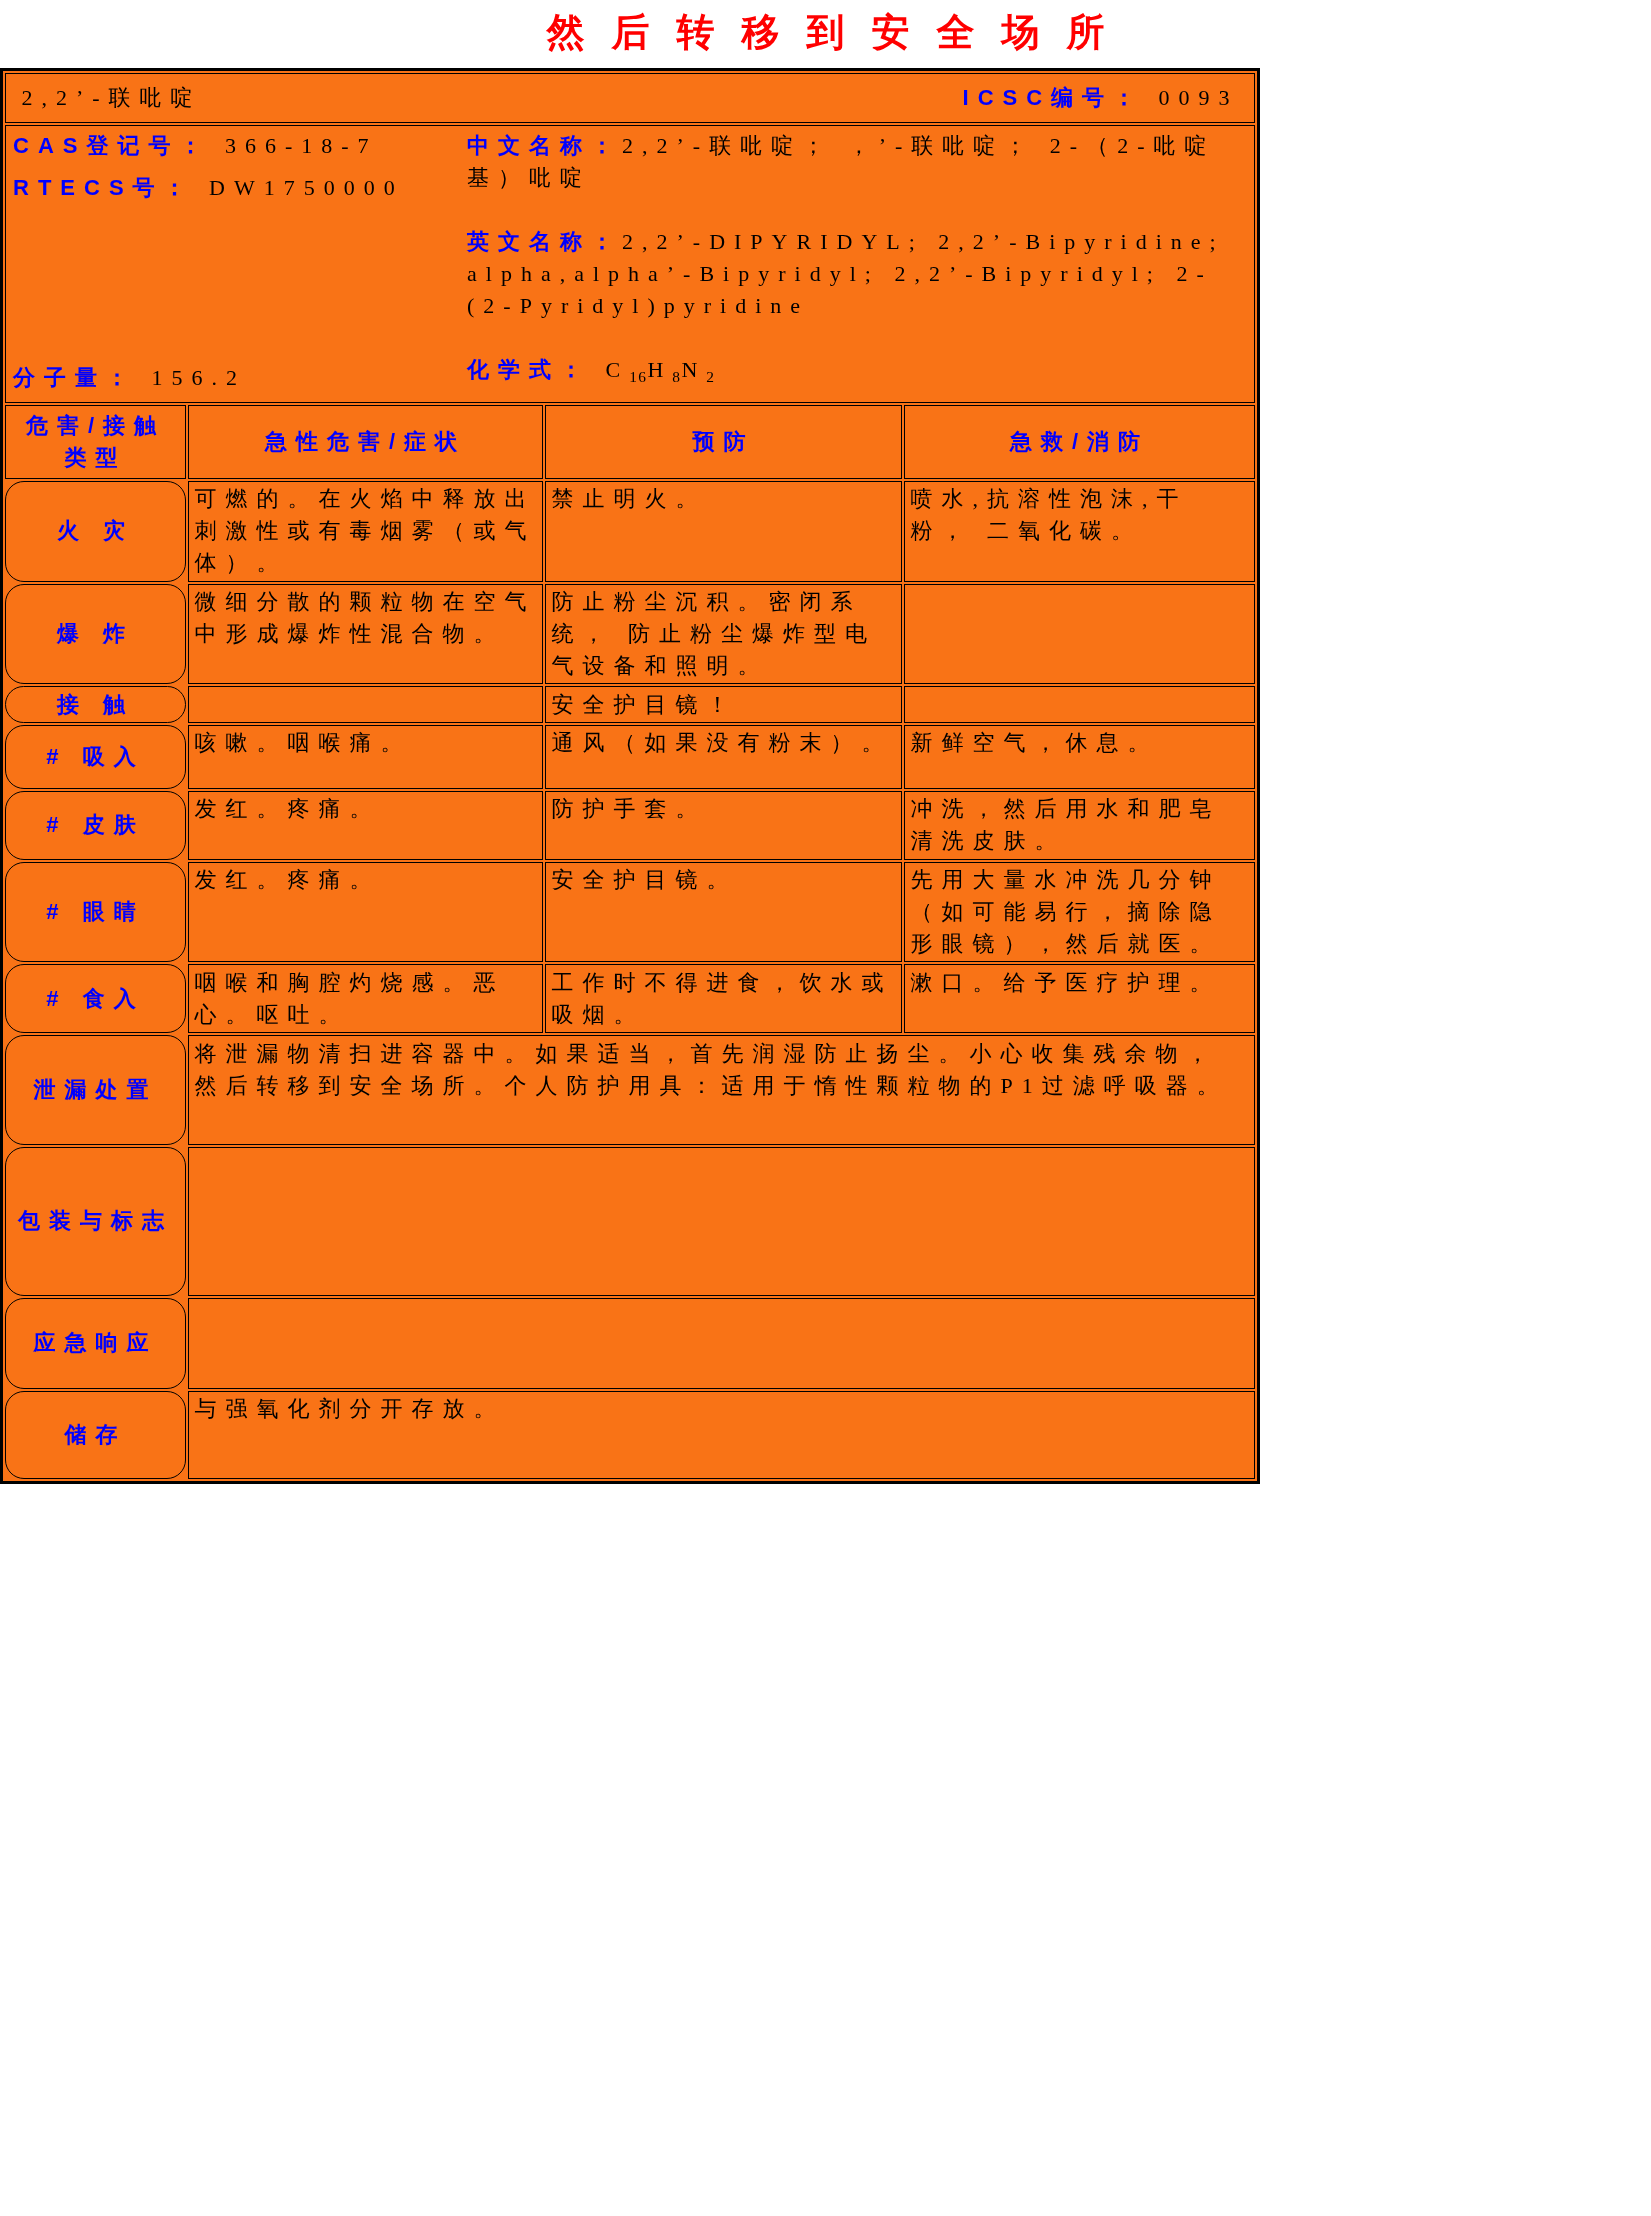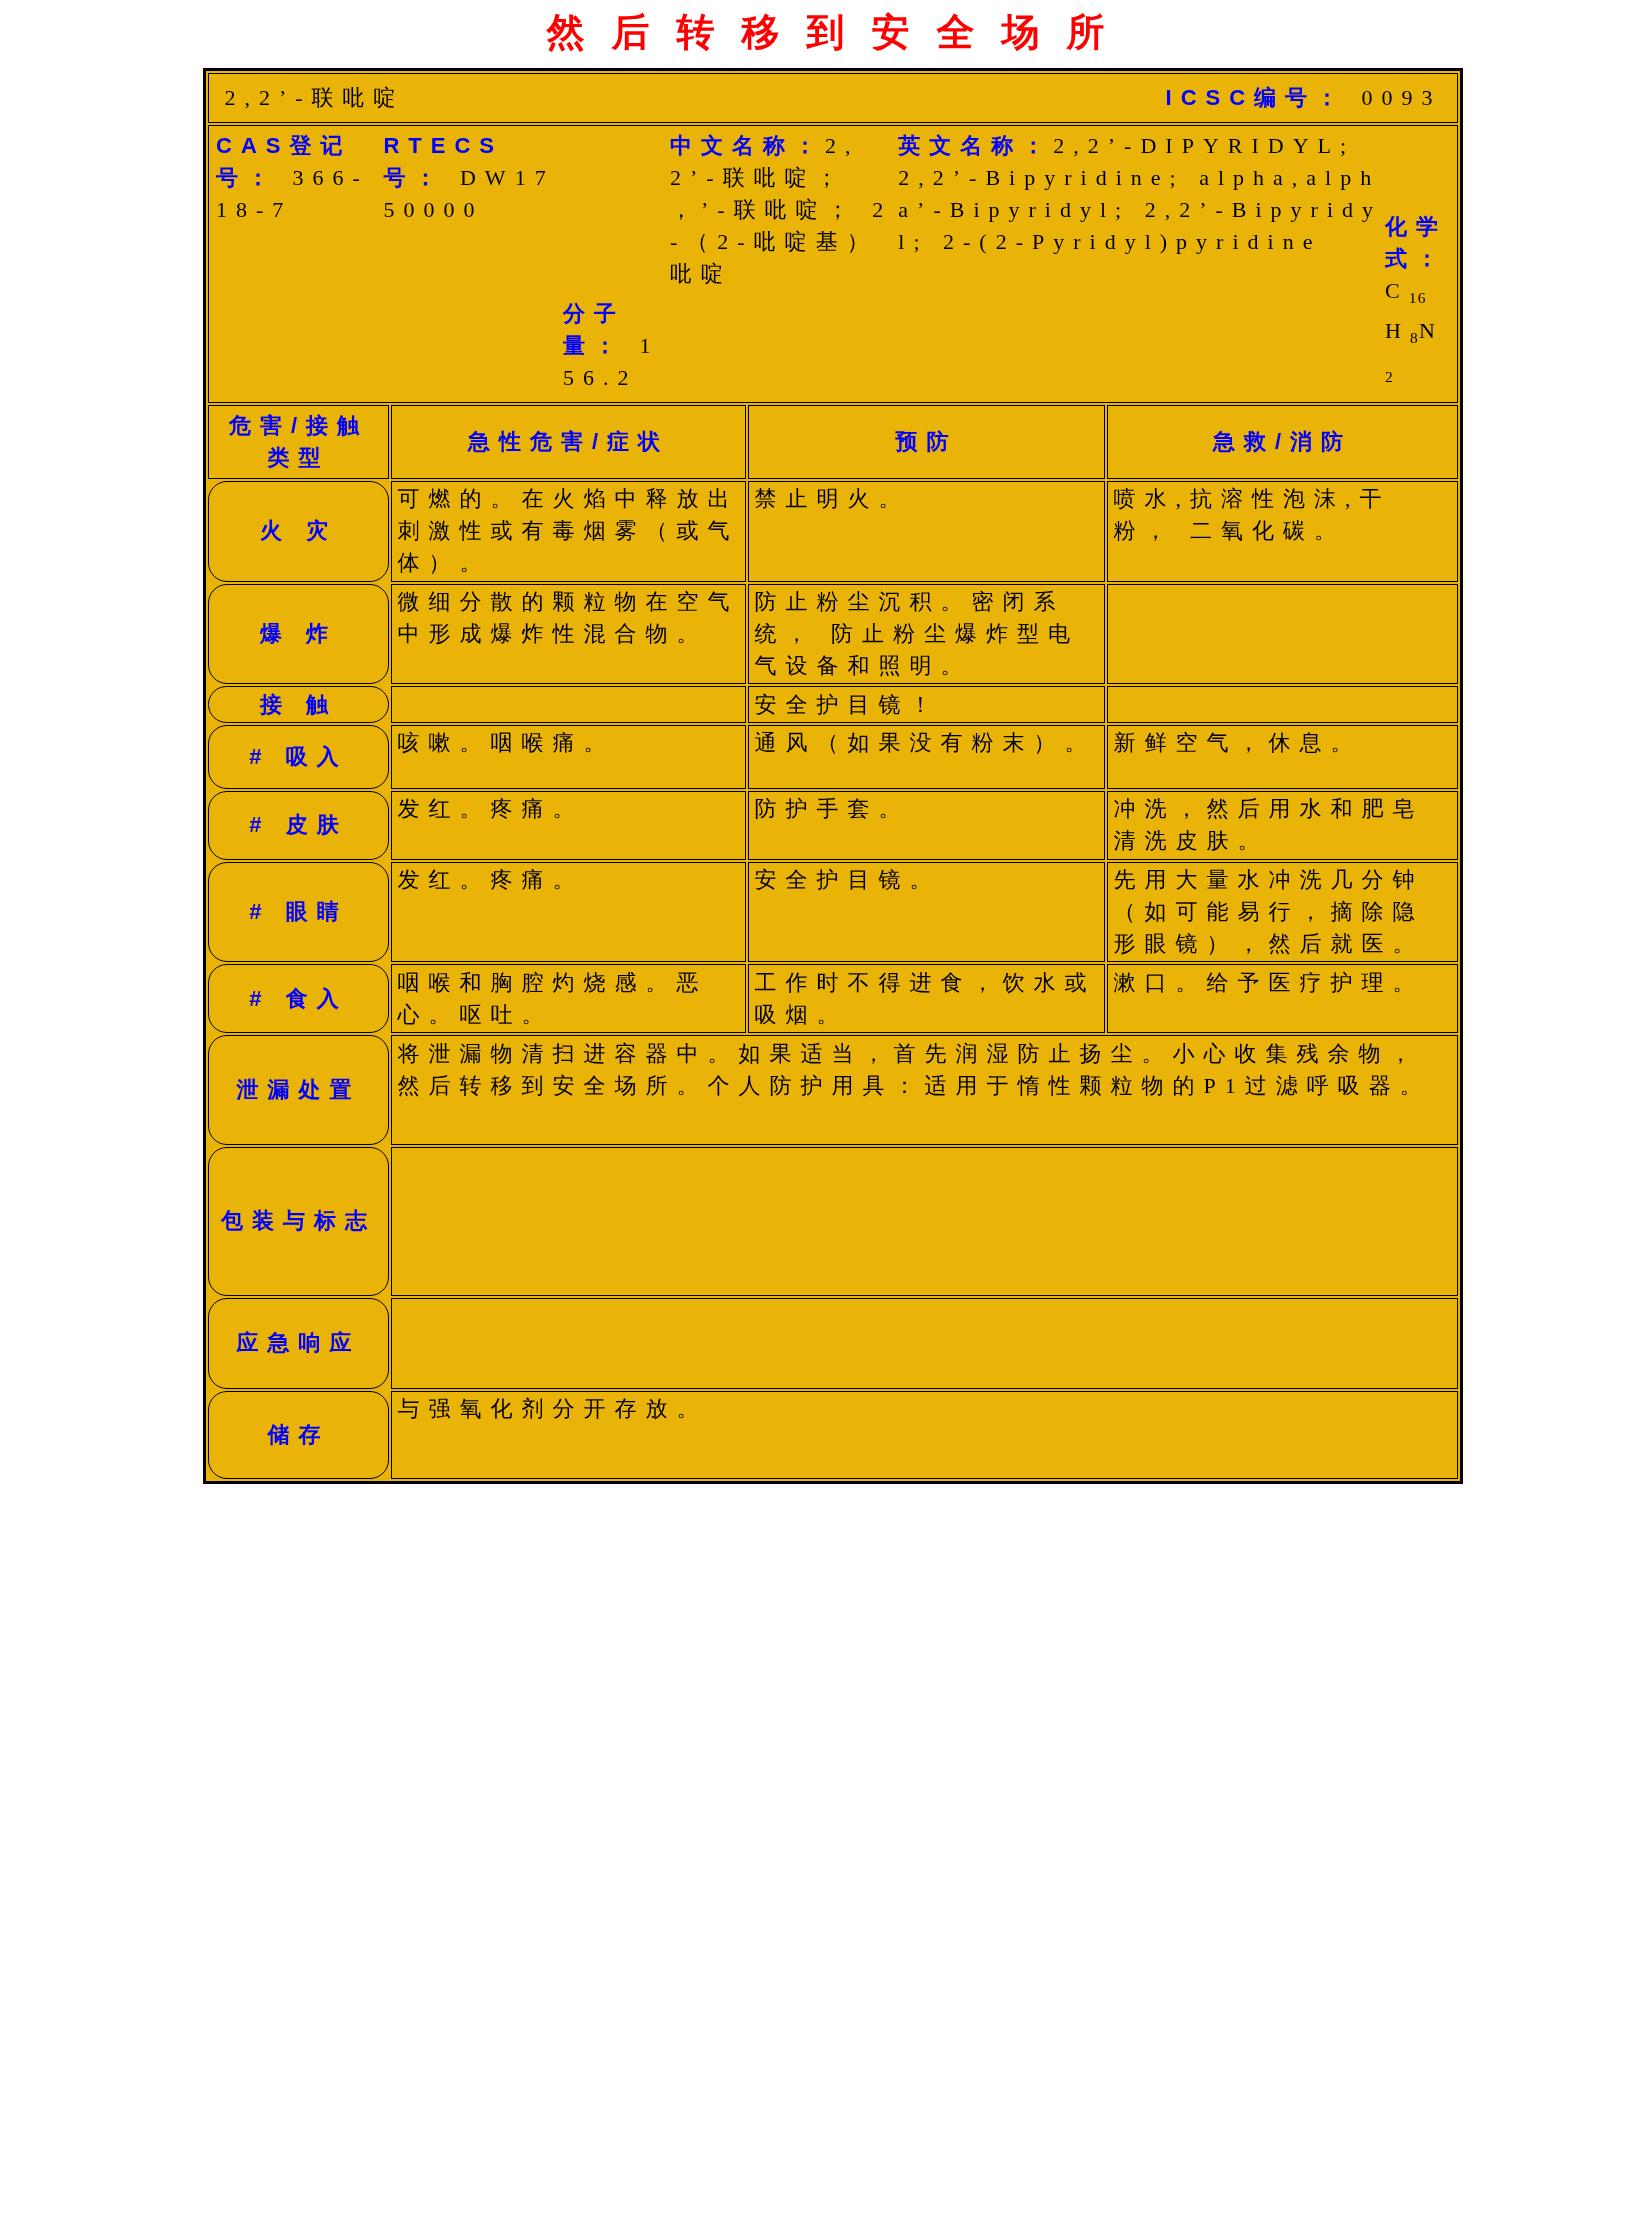--- a/index.html
+++ b/index.html
@@ -12,27 +12,26 @@
     margin:7px 0 9.8px 0;
     text-align:center;
     font-size:38px;
     font-weight:bold;
     color:#FF0000;
     letter-spacing:27px;
     padding-left:27px;
     font-family:"Liberation Serif","DejaVu Serif",serif;
   }
   table.card{
-    margin-left:203px;
     width:1251px;
     table-layout:fixed;
     border:3.5px solid #000;
     border-collapse:separate;
     border-spacing:2.1px;
-    background:#eab308;
+    background:#f97316;
   }
   td{
     border:1.4px solid #000;
     vertical-align:top;
     font-size:22px;
     line-height:32px;
     letter-spacing:9px;
     padding:1.4px 5.6px;
     overflow:hidden;
     word-break:break-all;
@@ -41,21 +40,21 @@
     font-family:Liberation Sans, sans-serif;
     font-weight:bold;
     color:#0000FF;
   }
   
   td.name-row{height:45px;vertical-align:middle;padding:1.4px 15.4px;}
   .name-flex{display:flex;justify-content:space-between;align-items:center;}
   
   td.info-cell{height:268px;padding:4.2px 7px;}
   .info-grid{display:grid;grid-template-columns:454px 1fr;height:100%;}
-  .info-left,.info-right{display:flex;flex-direction:row;height:100%;}
+  .info-left,.info-right{display:flex;flex-direction:column;height:100%;}
   .info-line{margin-bottom:9.8px;}
   .bottom-line{margin-top:auto;margin-bottom:4.2px;}
   .para{margin:0 0 32px 0;}
   sub{font-size:15.4px;letter-spacing:1.4px;}
   
   td.hdr{
     height:69px;text-align:center;vertical-align:middle;
     font-family:"Liberation Sans","DejaVu Sans",sans-serif;
     font-weight:bold;color:#0000FF;white-space:pre-line;
   }

